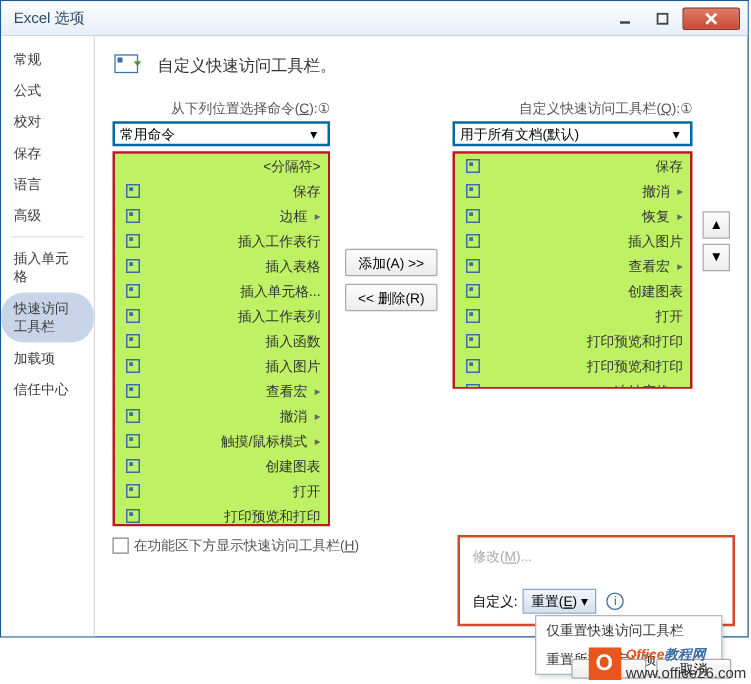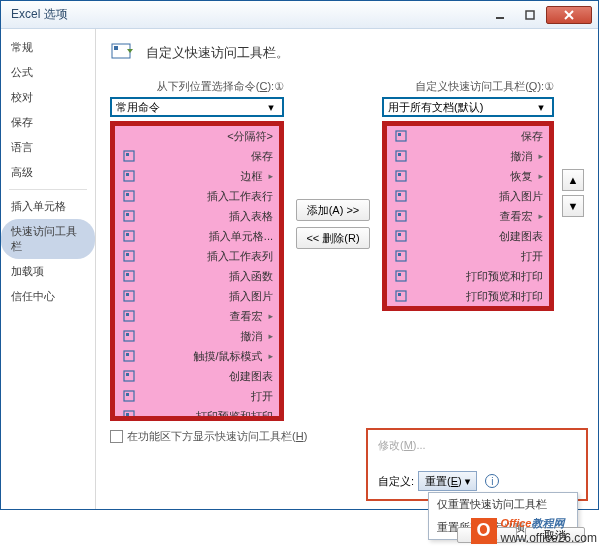--- a/index.html
+++ b/index.html
@@ -25,21 +25,21 @@
 .headline .text { font-size: 13px; color: #333; }
 
 .cols { display: flex; gap: 8px; align-items: flex-start; text-align: right; }
 .col { flex: 1; }
 .col label.top { color: #555; display: block; margin-bottom: 3px; }
 .underline { text-decoration: underline; }
 
 .select { width: 100%; height: 20px; border: 2px solid #0369a1; background: #fff; display: flex; align-items: center; padding: 0 4px; justify-content: space-between; }
 .select .arrow { width: 14px; height: 14px; display:inline-flex;align-items:center;justify-content:center;}
 
-.listbox { height: 300px; border: 5px solid #b91c1c; margin-top: 4px; overflow-y: scroll; background: #f9a8d4; position: relative; }
+.listbox { height: 300px; border: 2px solid #b91c1c; margin-top: 4px; overflow-y: scroll; background: #bef264; position: relative; }
 .listbox.right { height: 190px; }
 .li { display: flex; align-items: center; gap: 6px; padding: 2px 6px; color: #333; }
 .li .ic { width: 16px; height: 16px; display:inline-flex;align-items:center;justify-content:center; color:#3b6ea5;}
 .li .lbl { flex: 1; white-space: nowrap; }
 .li .tri { font-size: 9px; color: #666; }
 
 .midbtns { display: flex; flex-direction: column; gap: 6px; align-items: center; justify-content: center; padding-top: 120px; width: 82px;}
 .btn { min-width: 74px; height: 22px; border: 1px solid #a9a9a9; background: linear-gradient(#fdfdfd,#ececec); border-radius: 2px; display:flex;align-items:center;justify-content:center; cursor:pointer;}
 
 .orderbtns { display:flex; flex-direction:column; gap:4px; margin-top: 90px;}
@@ -272,21 +272,21 @@
 
         <div class="midbtns">
           <div class="btn">
               <span>添加(A) &gt;&gt;</span>
             </div>
           <div class="btn">
               <span>&lt;&lt;  删除(R)</span>
             </div>
         </div>
 
-        <div class="col" style="width:172px;flex:none">
+        <div class="col" style="width:192px;flex:none">
           <label class="top"><span>自定义快速访问工具栏(</span><span class="underline">Q</span><span>):</span>①</label>
           <div class="select">
             <span>用于所有文档(默认)</span>
             <span class="arrow">▾</span>
           </div>
           <div class="listbox right" id="rightlist">
               <div class="li">
                 <span class="ic">
                   <svg width="14" height="14">
                     <rect x="2" y="2" width="10" height="10" fill="none" stroke="#3b6ea5" stroke-width="1.2"></rect>

